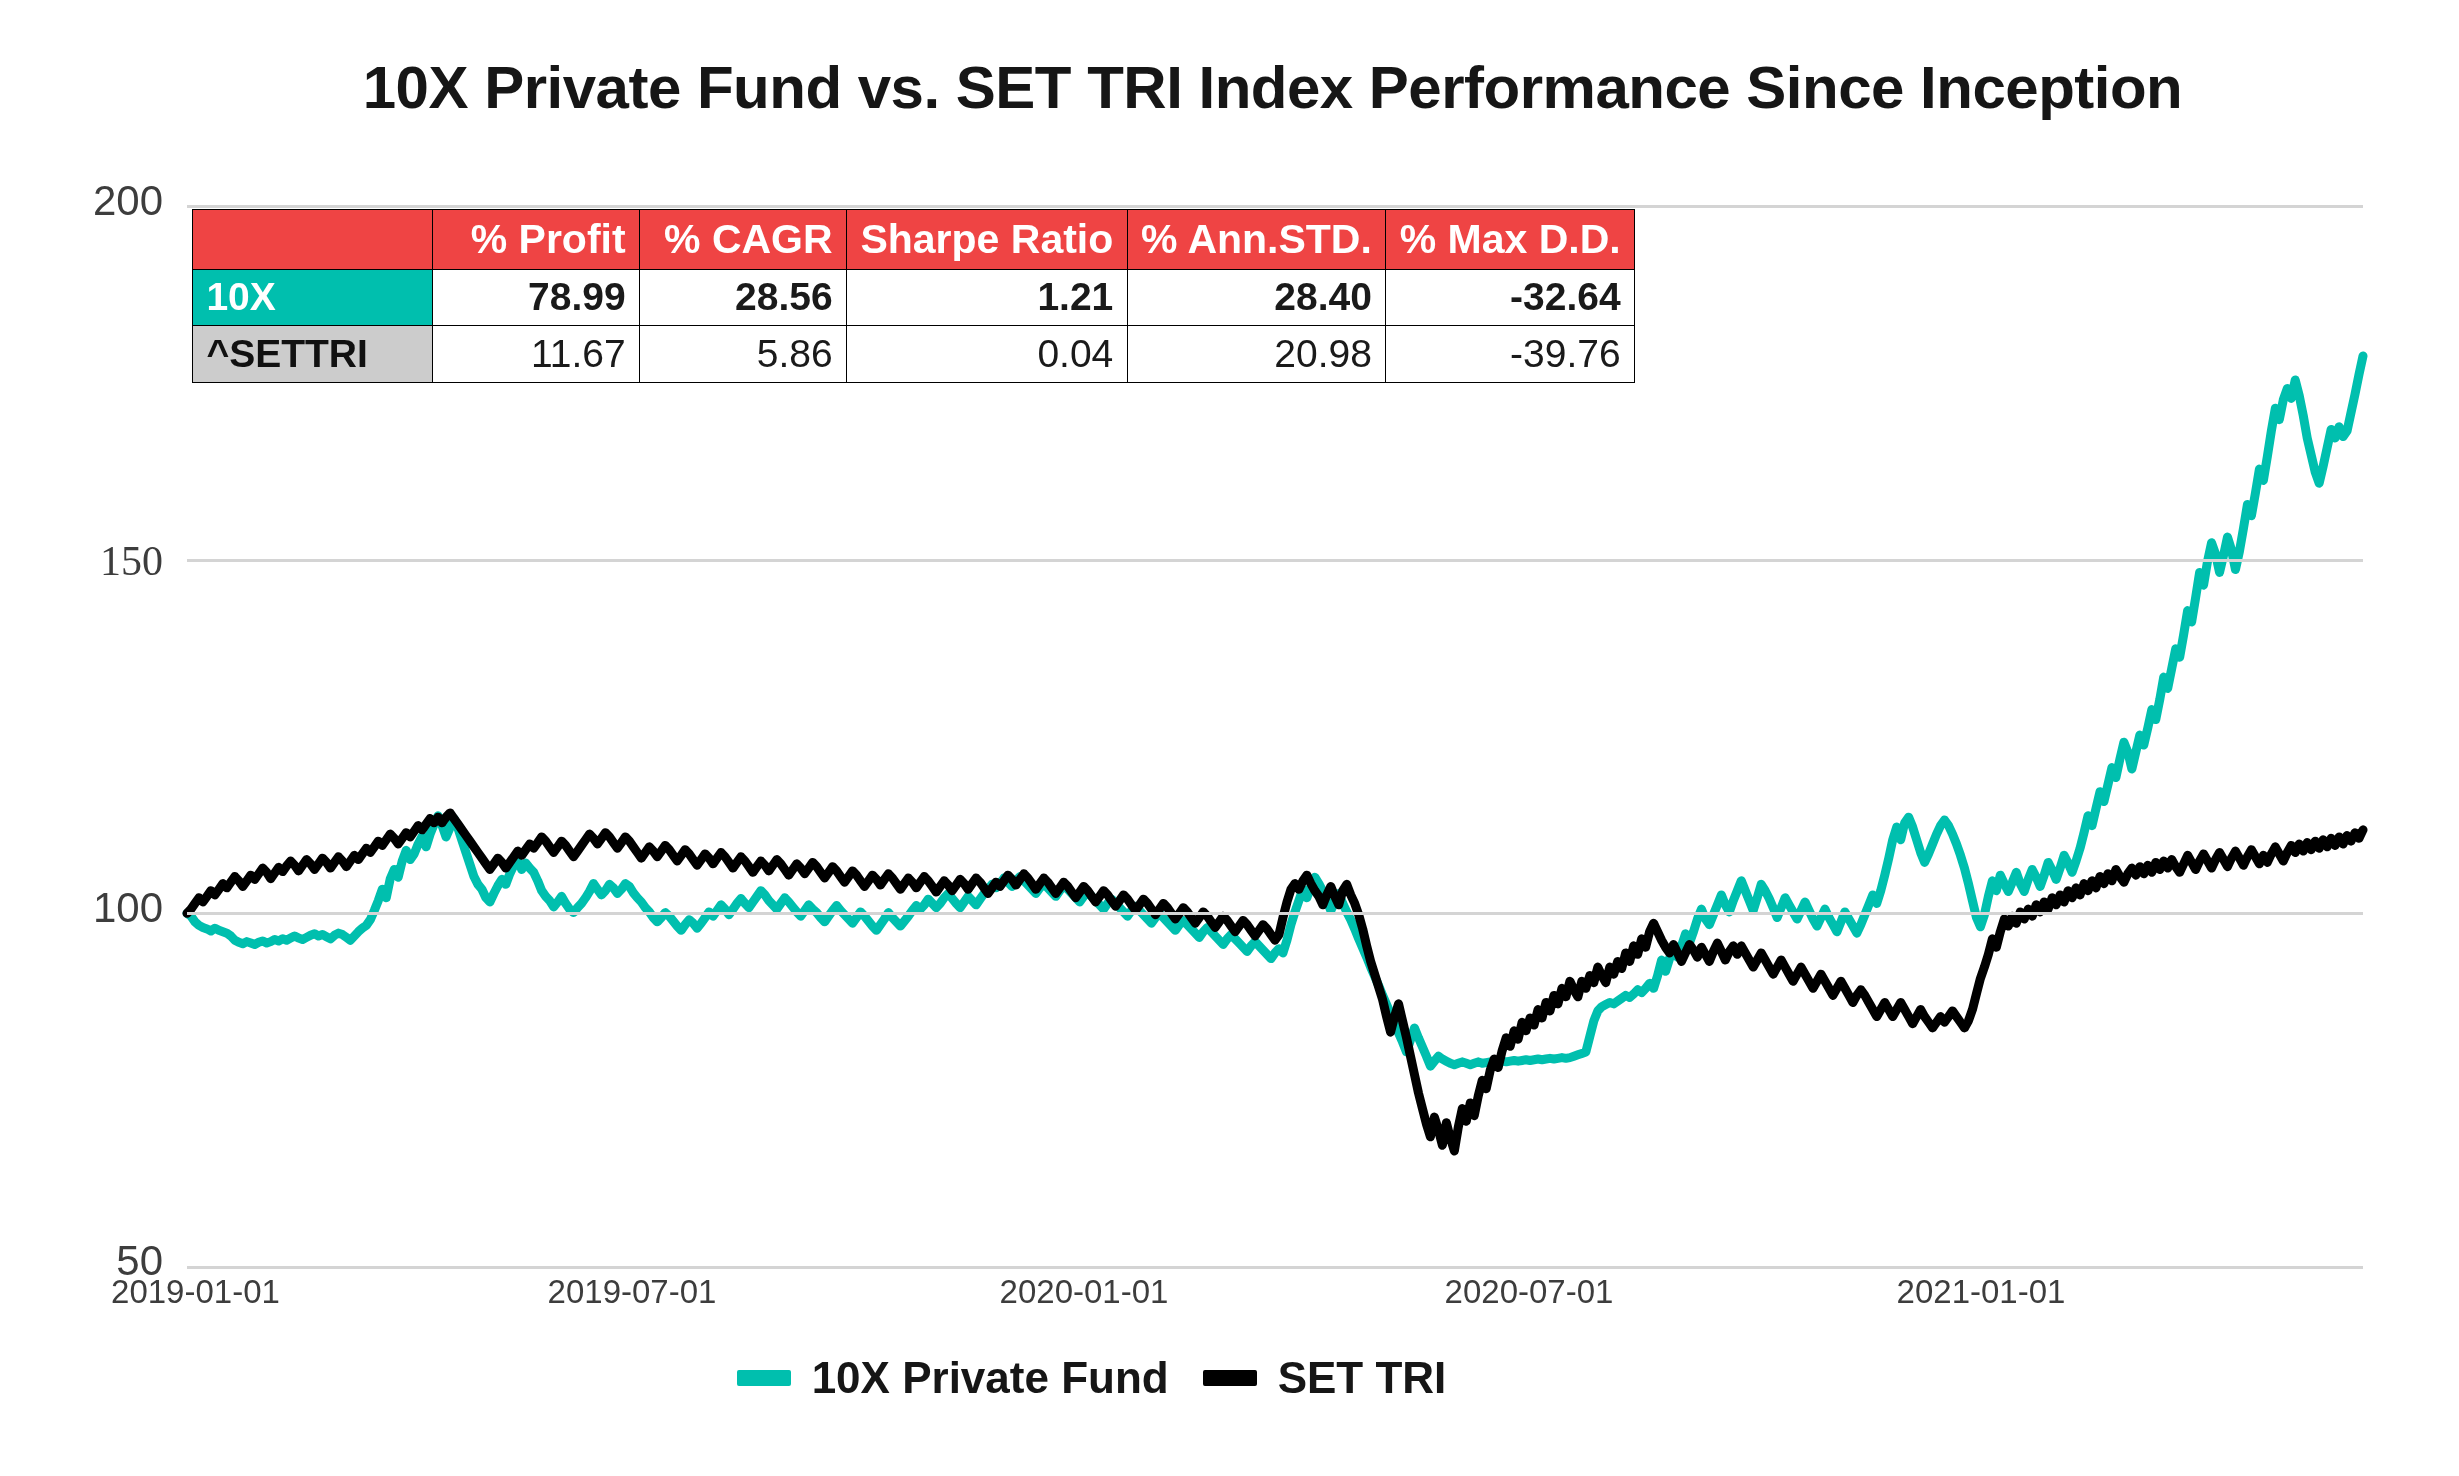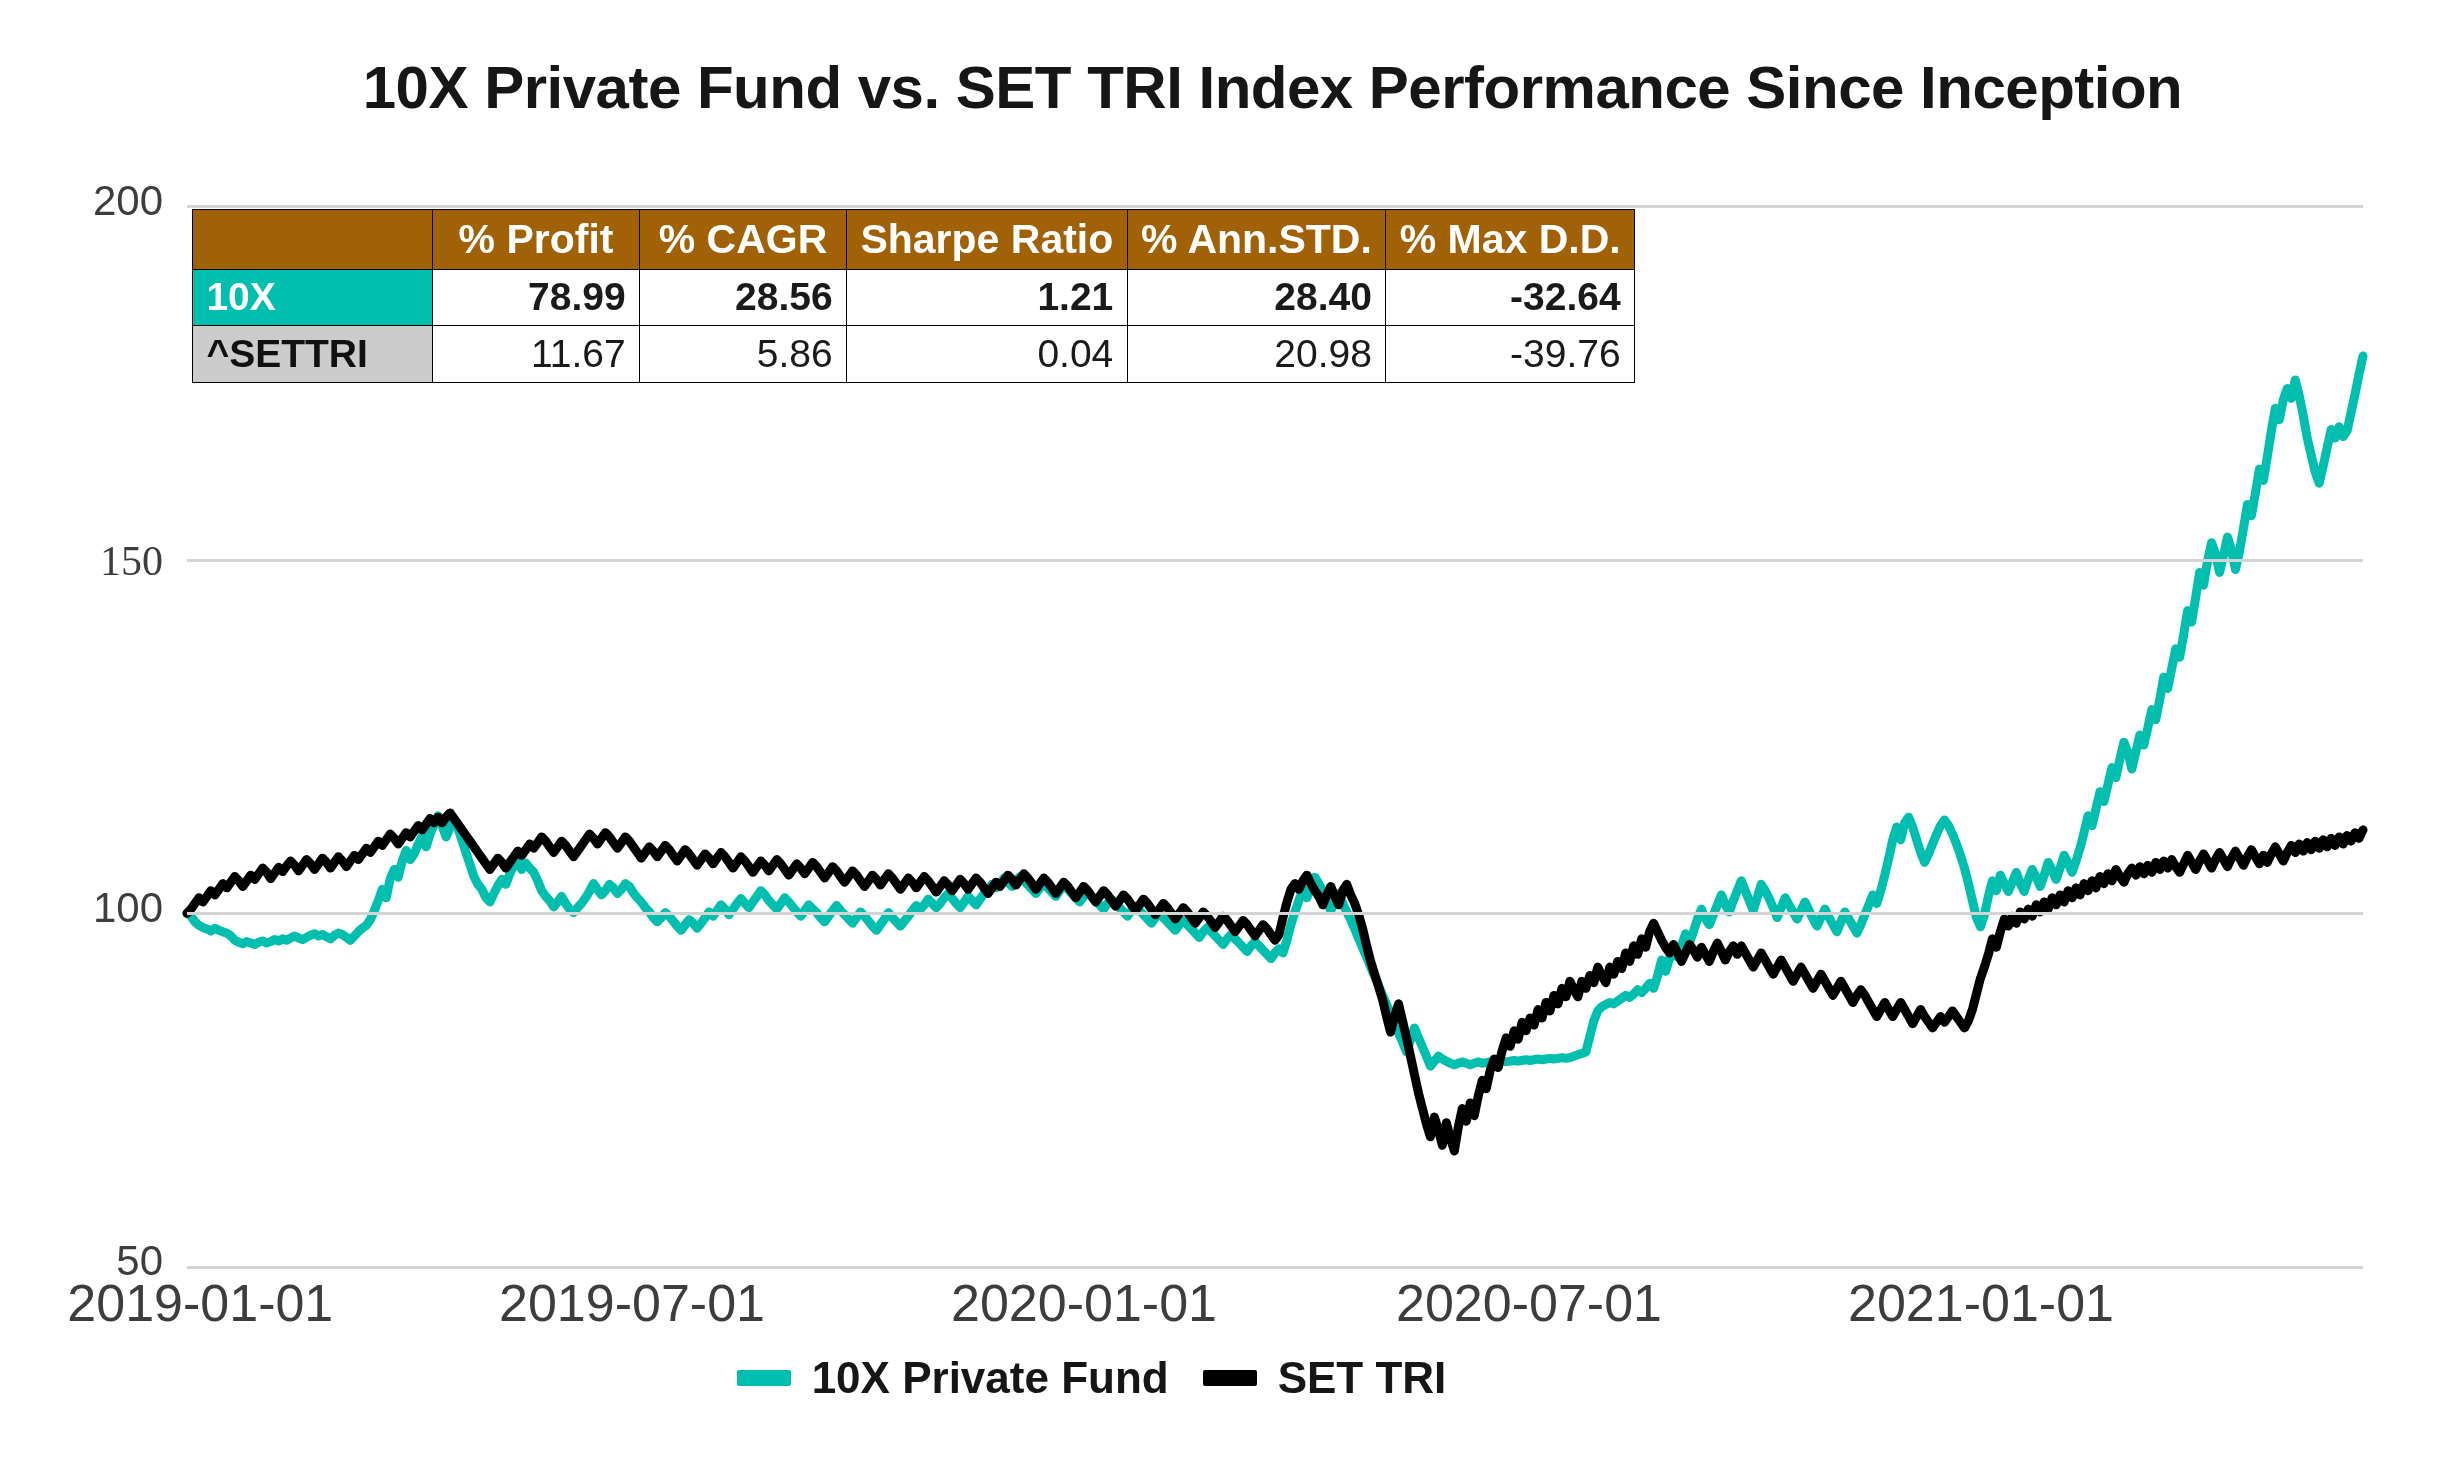--- a/index.html
+++ b/index.html
@@ -74,21 +74,21 @@
   
   #x-axis-labels {
     position: absolute;
     left: 0;
     top: 1273px;
     width: 2459px;
     height: 67px;
   }
   .x-tick-label {
     position: absolute;
-    font-size: 52px;
+    font-size: 33px;
     color: #3d3d3d;
     white-space: nowrap;
     transform: translateX(-50%);
   }
   
   #stats-table {
     position: absolute;
     left: 192px;
     top: 209px;
     border-collapse: collapse;
@@ -96,23 +96,24 @@
     background: #ffffff;
   }
   #stats-table th, #stats-table td {
     border: 1.9px solid #000000;
     padding: 5.8px 13.4px;
     height: 54px;
     box-sizing: border-box;
     white-space: nowrap;
   }
   #stats-table thead th {
-    background: #a16207;
+    background: #ef4444;
     color: #ffffff;
     font-weight: bold;
+    text-align: right;
     border-color: #000000;
     font-size: 41px;
   }
   #stats-table thead th.corner-cell {
     width: 240px;
   }
   #stats-table td.num {
     text-align: right;
     width: 207px;
   }

